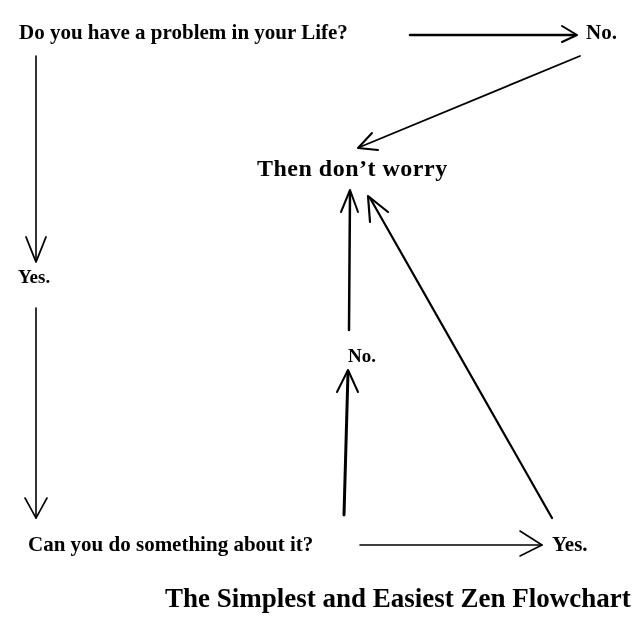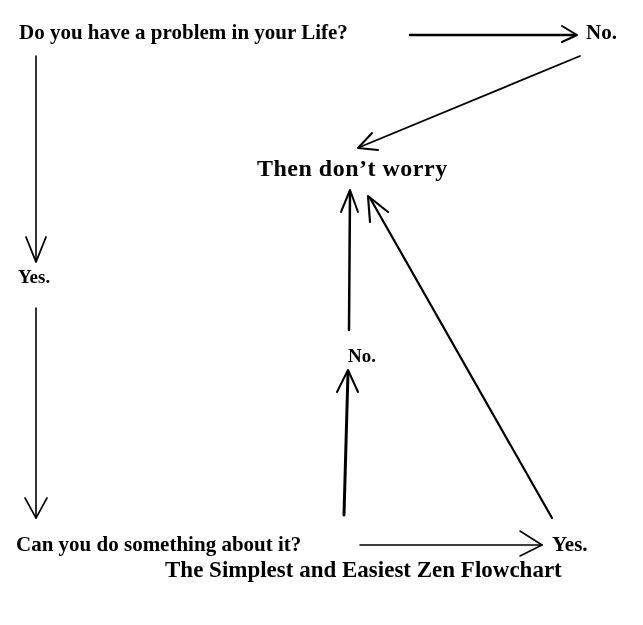--- a/index.html
+++ b/index.html
@@ -59,15 +59,15 @@
     <path d="M 552 518 L 370 198" stroke-width="2.2"></path>
     <path d="M 370 222 L 368 196 L 388 212" stroke-width="2.2"></path>
   </g>
 </svg>
 
 <div class="lbl" style="left:19px; top:22px; font-size:21px;">Do you have a problem in your Life?</div>
 <div class="lbl" style="left:586px; top:22px; font-size:21px;">No.</div>
 <div class="lbl" style="left:257px; top:156px; font-size:24px; letter-spacing:0.5px;">Then don’t worry</div>
 <div class="lbl" style="left:18px; top:267px; font-size:19px;">Yes.</div>
 <div class="lbl" style="left:348px; top:346px; font-size:19px;">No.</div>
-<div class="lbl" style="left:16px; top:534px; font-size:21px;">Can you do something about it?</div>
+<div class="lbl" style="left:28px; top:534px; font-size:21px;">Can you do something about it?</div>
 <div class="lbl" style="left:552px; top:534px; font-size:21px;">Yes.</div>
-<div class="lbl" style="left:165px; top:558px; font-size:23px;">The Simplest and Easiest Zen Flowchart</div>
+<div class="lbl" style="left:165px; top:585px; font-size:27px;">The Simplest and Easiest Zen Flowchart</div>
 
 </body></html>

